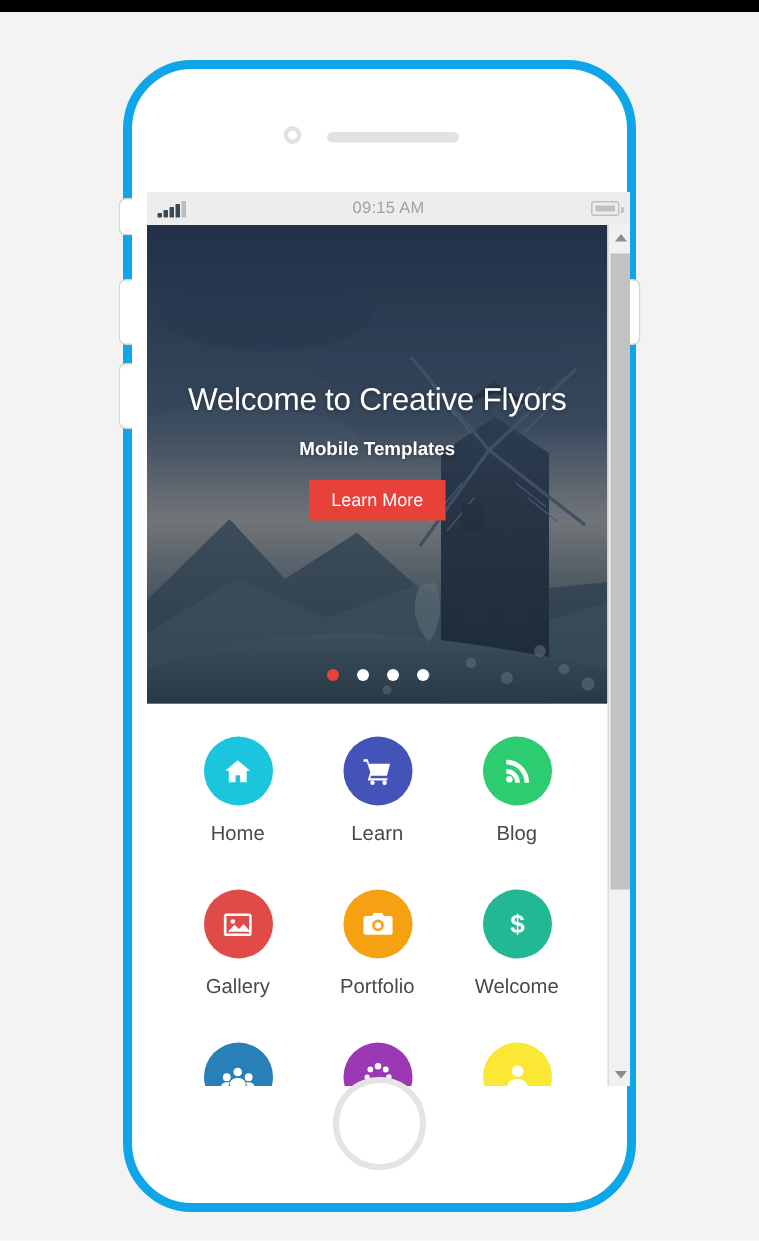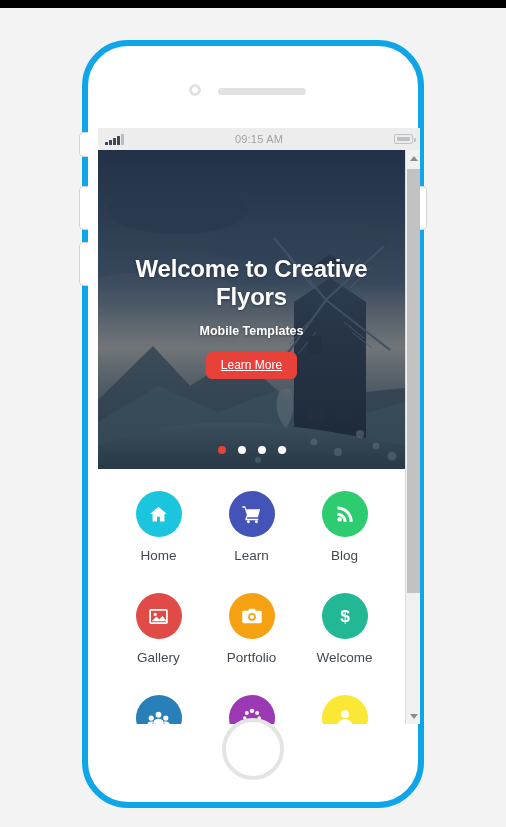--- a/index.html
+++ b/index.html
@@ -112,35 +112,35 @@
   #hero-art { position:absolute; inset:0; }
   #hero-overlay {
     position:absolute; inset:0;
     background:linear-gradient(180deg, rgba(32,46,66,0.30) 0%, rgba(32,46,66,0.18) 45%, rgba(26,40,58,0.42) 100%);
   }
   #hero-text {
     position:absolute; left:0; right:0; top:105px;
     text-align:center; z-index:5;
   }
   #hero-title {
-    font-size:24px; font-weight:bold; color:#ffffff;
+    font-size:21px; font-weight:normal; color:#ffffff;
     letter-spacing:-0.2px;
     text-shadow:0 1px 3px rgba(0,0,0,0.35);
   }
   #hero-subtitle {
     margin-top:13px;
     font-size:12.5px; font-weight:bold; color:#ffffff;
     text-shadow:0 1px 3px rgba(0,0,0,0.35);
   }
   #hero-cta {
     display:inline-block; margin-top:14px;
     padding:6px 15px 7px;
     background:#e8413a; color:#ffffff;
-    font-size:12px; border:none; border-radius:6px;
-    cursor:pointer; font-family:inherit;text-decoration:underline;
+    font-size:12px; border:none; border-radius:0;
+    cursor:pointer; font-family:inherit;
   }
   #hero-dots {
     position:absolute; left:0; right:0; bottom:15px;
     display:flex; justify-content:center; gap:12px; z-index:5;
   }
   #hero-dots span {
     width:8px; height:8px; border-radius:50%;
     background:#ffffff; cursor:pointer; display:block;
   }
   #hero-dots span.active { background:#e8413a; }

